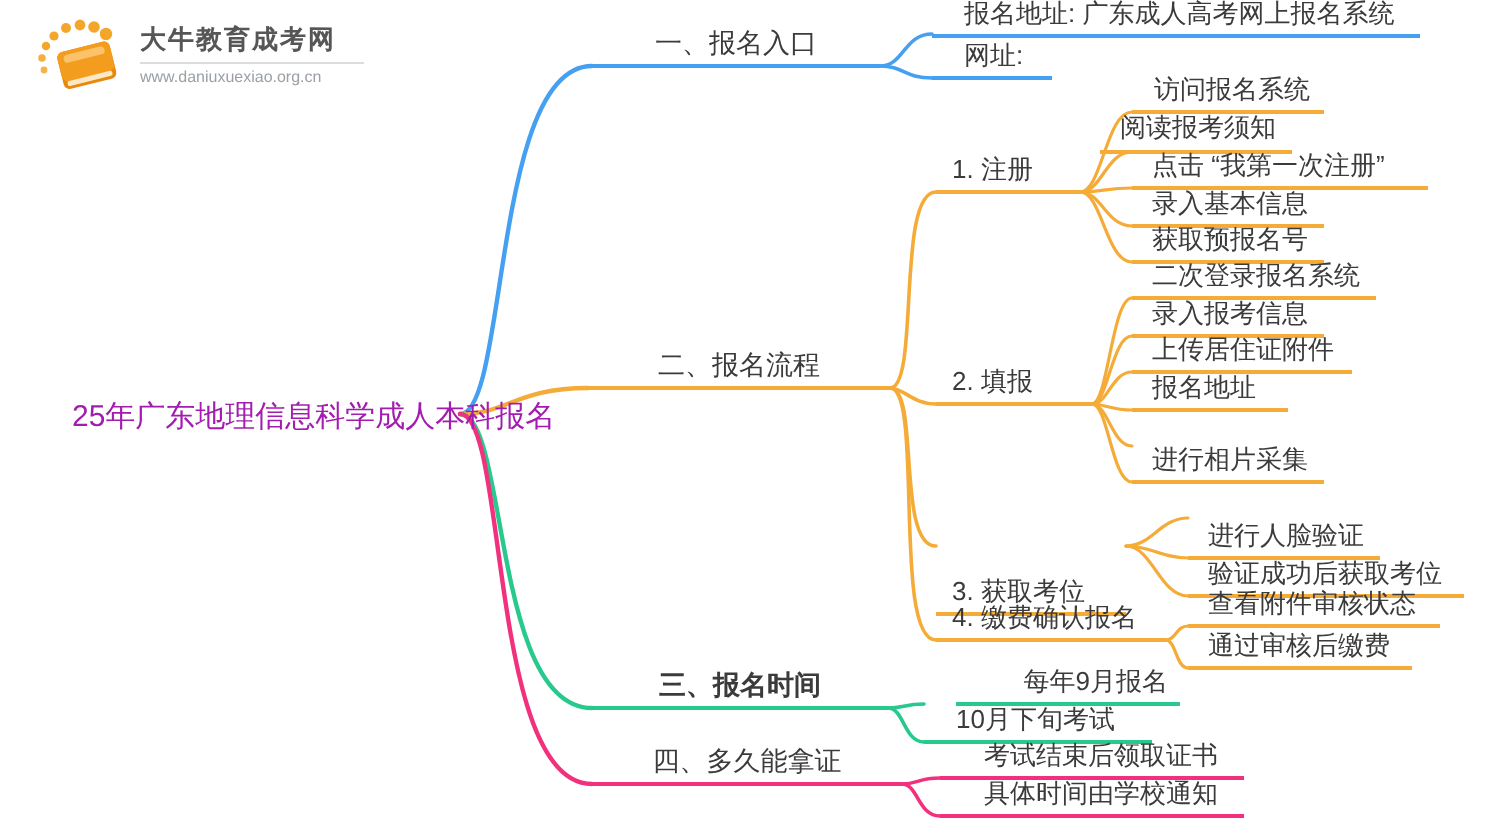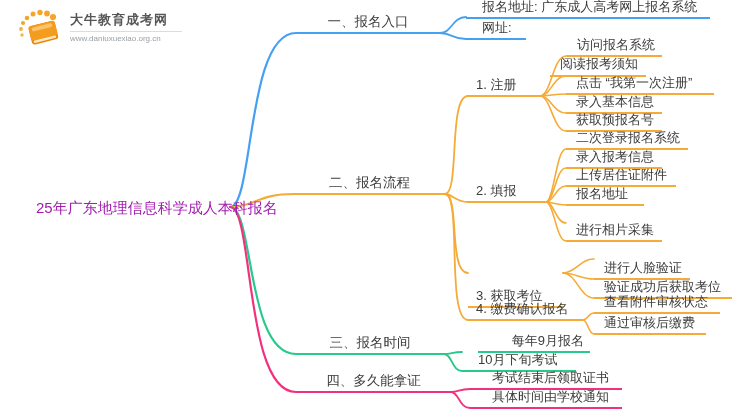--- a/index.html
+++ b/index.html
@@ -129,21 +129,21 @@
   <div class="node orange" style="left:566px;top:222px;width:96px;">进行相片采集</div>
 
   <div class="node orange" style="left:468px;top:254px;width:95px;padding-left:8px;margin-top:34px;">3. 获取考位</div>
   <div class="node orange" style="left:594px;top:260px;width:96px;">进行人脸验证</div>
   <div class="node orange" style="left:594px;top:279px;width:138px;">验证成功后获取考位</div>
 
   <div class="node orange" style="left:468px;top:301px;width:115px;padding-left:8px;">4. 缴费确认报名</div>
   <div class="node orange" style="left:594px;top:294px;width:126px;">查看附件审核状态</div>
   <div class="node orange" style="left:594px;top:315px;width:112px;">通过审核后缴费</div>
 
-  <div class="node blabel green" style="left:296px;top:335px;width:148px;">三、报名时间</div>
+  <div class="node blabel green" style="left:296px;top:335px;width:148px;font-weight:bold;">三、报名时间</div>
   <div class="node green" style="left:478px;top:333px;width:112px;padding-left:16px;text-align:right;">每年9月报名</div>
   <div class="node green" style="left:462px;top:352px;width:114px;padding-left:16px;">10月下旬考试</div>
 
   <div class="node blabel pink" style="left:296px;top:373px;width:155px;">四、多久能拿证</div>
   <div class="node pink" style="left:470px;top:370px;width:152px;padding-left:22px;">考试结束后领取证书</div>
   <div class="node pink" style="left:470px;top:389px;width:152px;padding-left:22px;">具体时间由学校通知</div>
 
 </div>
 
 </body></html>

